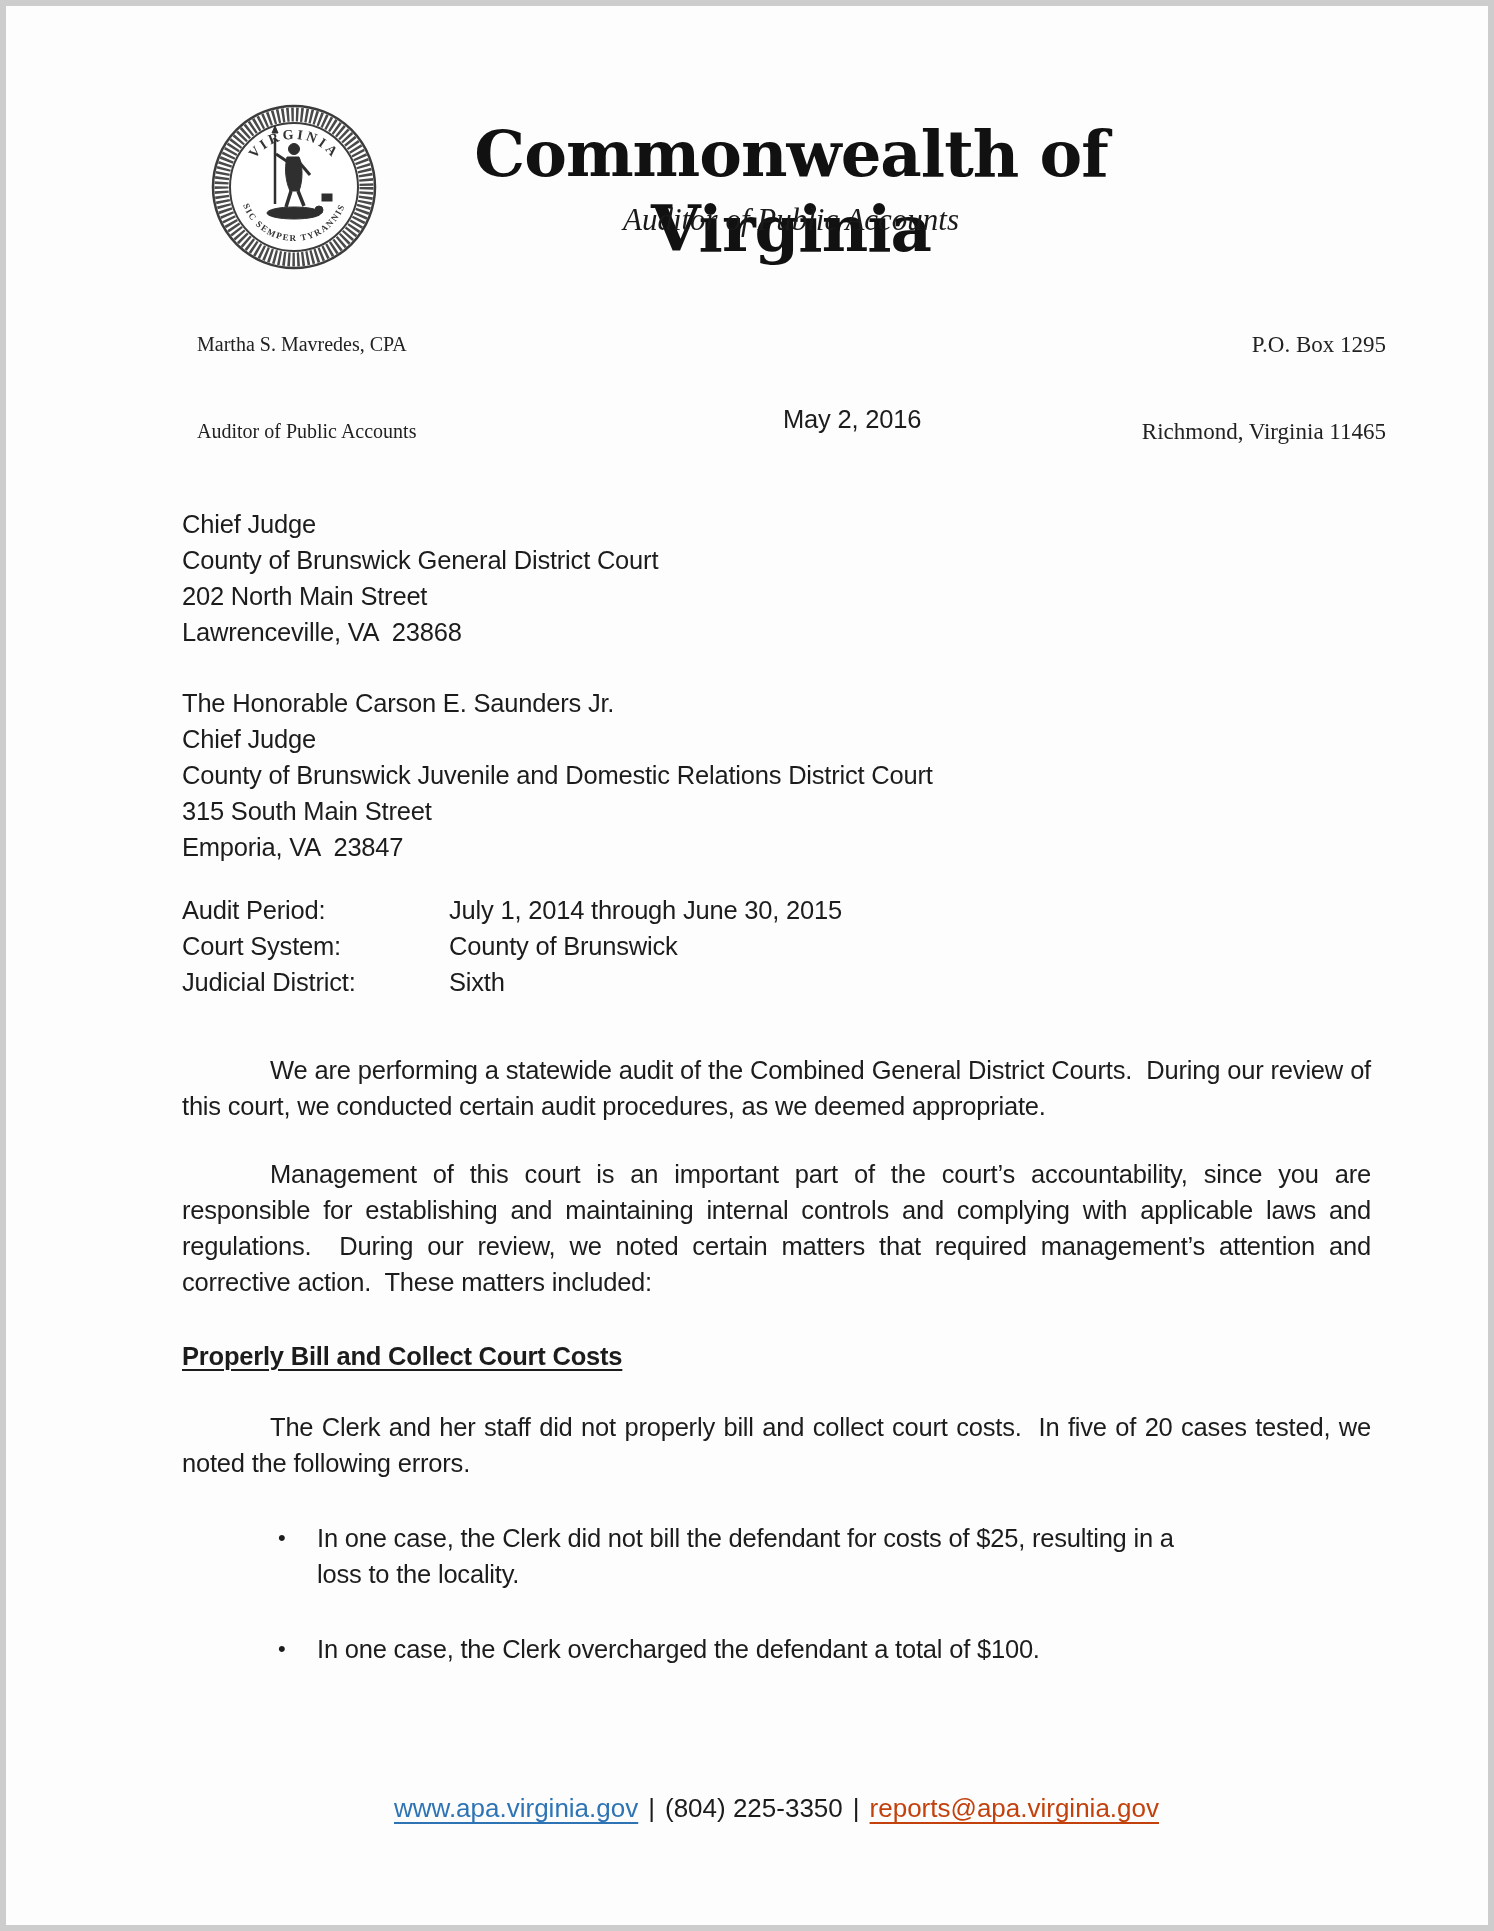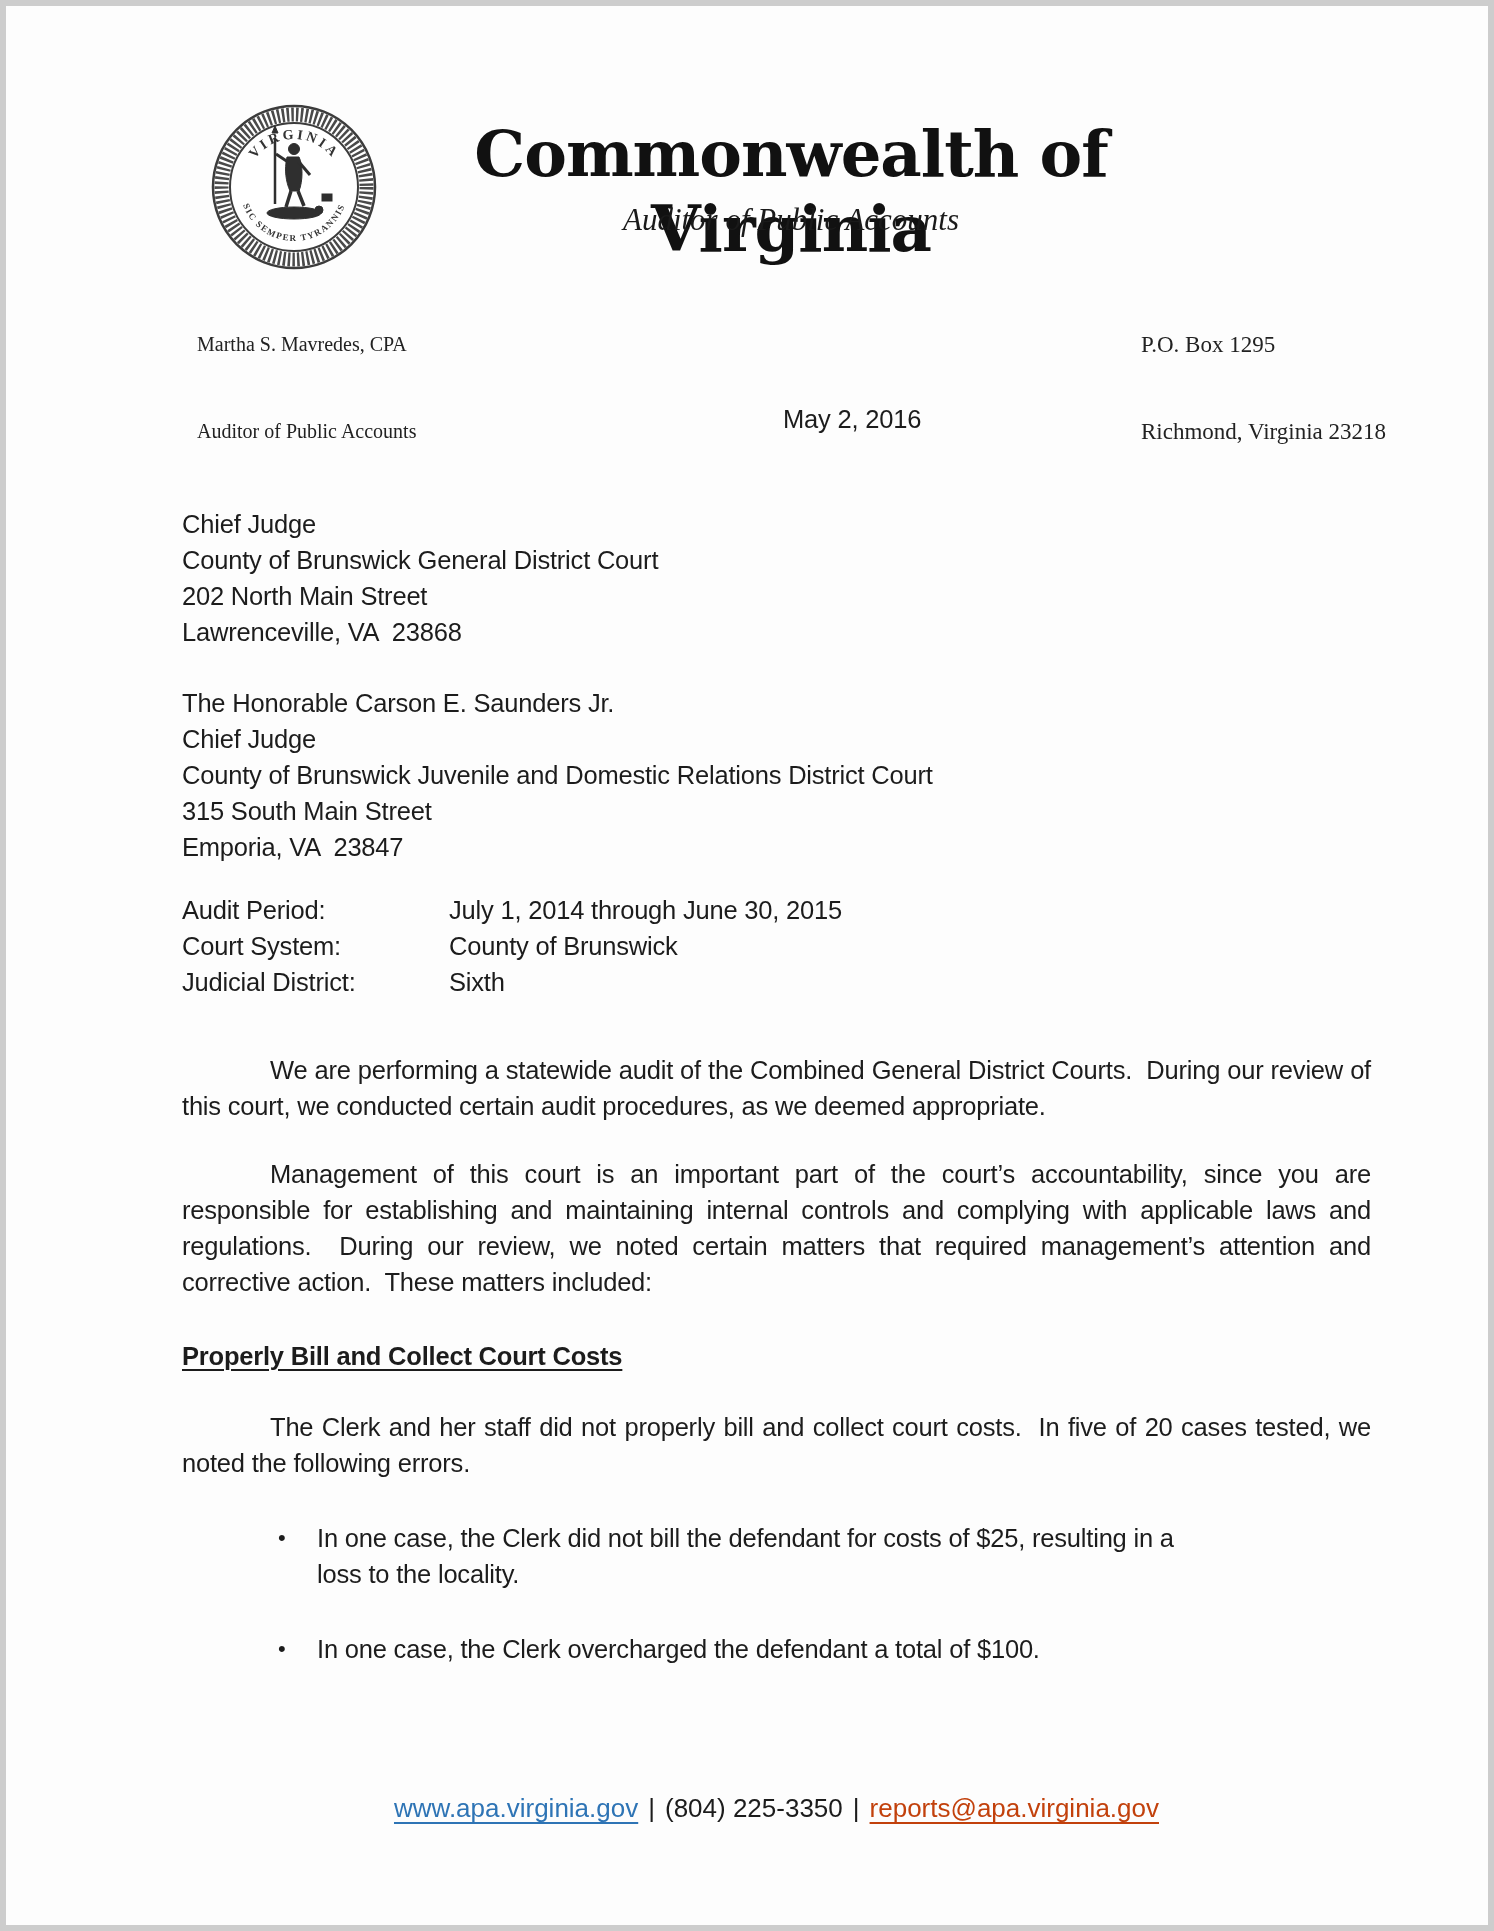--- a/index.html
+++ b/index.html
@@ -35,20 +35,21 @@
     color: #1a1a1a;
   }
   .official-block {
     position: absolute; left: 191px; top: 266px;
     font-family: "Liberation Serif", serif;
     font-size: 20px; line-height: 29px; color: #222;
     white-space: pre-wrap;
   }
   .po-block {
     position: absolute; right: 102px; top: 266px;
+    text-align: right;
     font-family: "Liberation Serif", serif;
     font-size: 23px; line-height: 29px; color: #222;
     white-space: pre-wrap;
   }
 
   
   .letter-body {
     position: absolute; left: 176px; top: 395px; width: 1189px;
     font-size: 25.5px; line-height: 36px; letter-spacing: -0.2px;
     color: #1c1c1c;
@@ -123,21 +124,21 @@
   <div class="org-title">Commonwealth of Virginia</div>
   <div class="org-subtitle">Auditor of Public Accounts</div>
 
   <div class="official-block">
     <div>Martha S. Mavredes, CPA</div>
     <div>Auditor of Public Accounts</div>
   </div>
 
   <div class="po-block">
     <div>P.O. Box 1295</div>
-    <div>Richmond, Virginia 23218</div>
+    <div>Richmond, Virginia 11465</div>
   </div>
 
   <div class="letter-body">
 
     <div class="date-line">May 2, 2016</div>
 
     <div class="addr">
       <div>Chief Judge</div>
       <div>County of Brunswick General District Court</div>
       <div>202 North Main Street</div>

